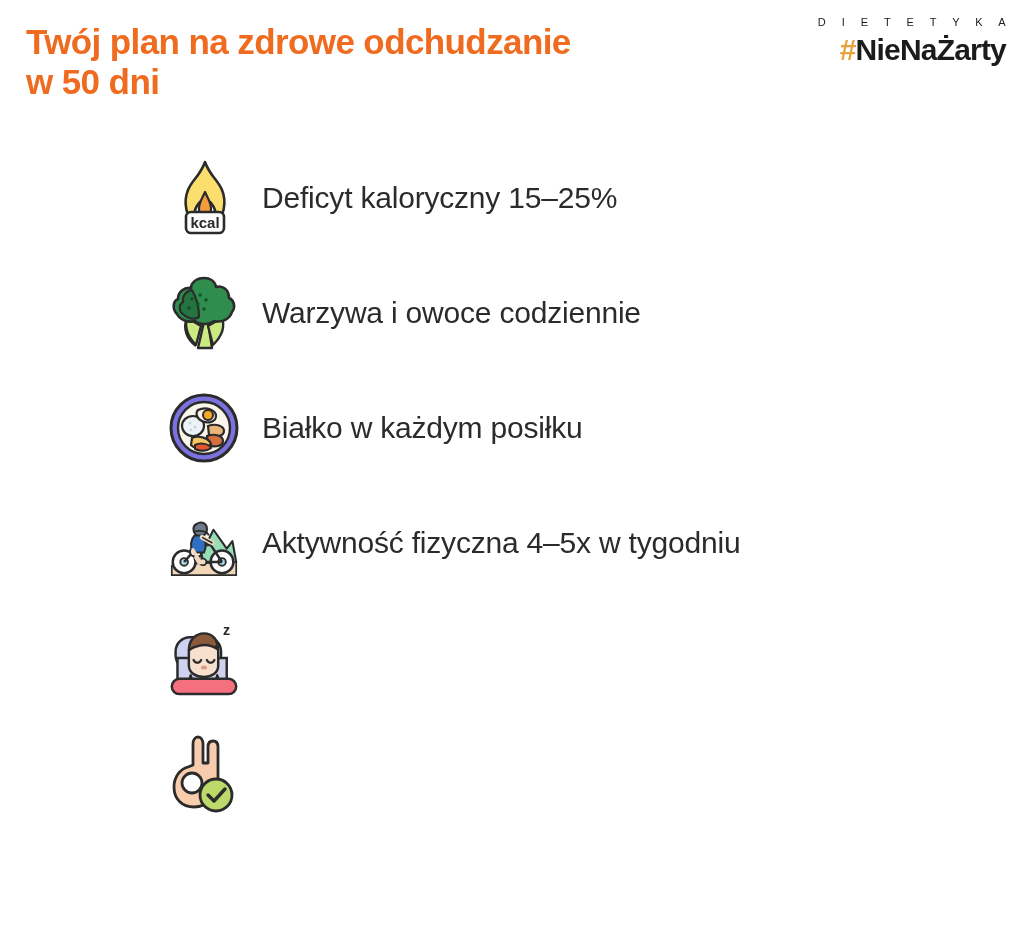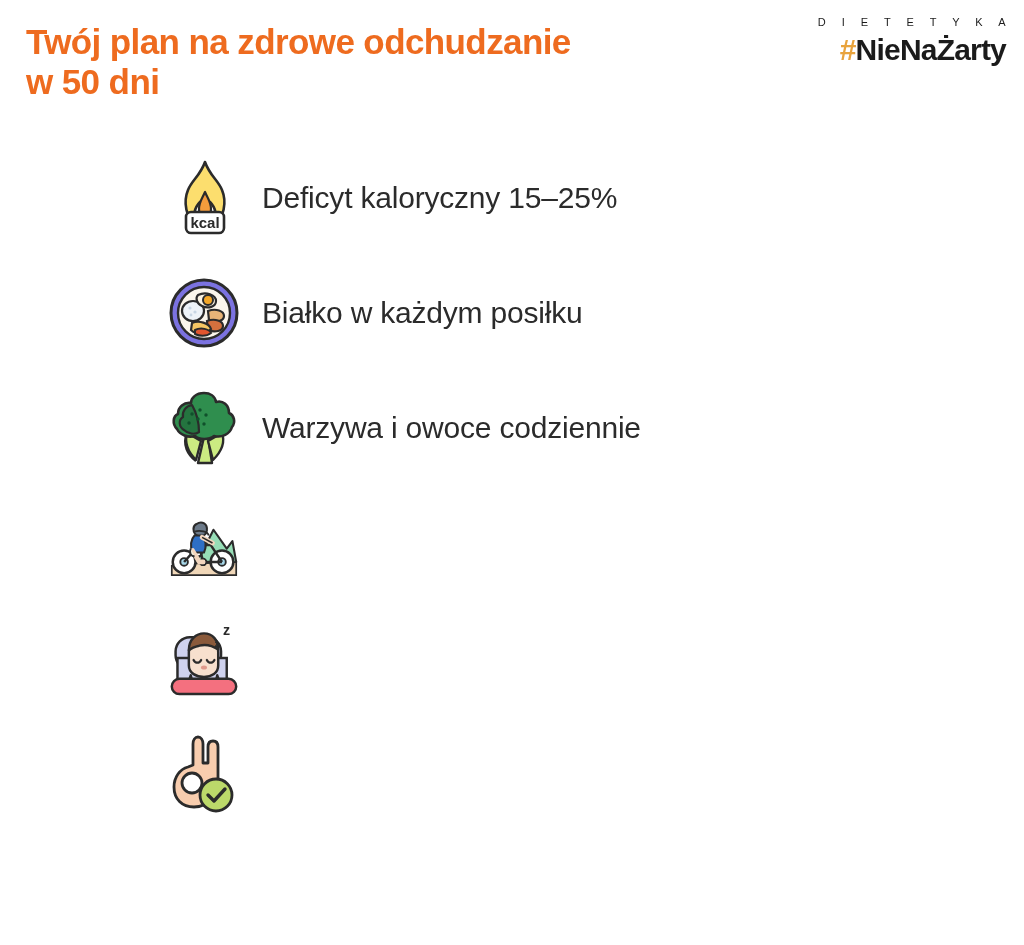--- a/index.html
+++ b/index.html
@@ -99,60 +99,60 @@
   <div class="row">
     <div class="icon-box">
       <svg width="70" height="80" viewBox="0 0 70 80">
         <path d="M35 4 C30 18 22 22 18 32 C13 44 16 60 26 68 C22 56 26 48 30 44 C30 52 34 56 35 56 C36 56 40 52 40 44 C44 48 48 56 44 68 C54 60 57 44 52 32 C48 22 40 18 35 4 Z" fill="#FCDE6E" stroke="#2b2b2b" stroke-width="2.6" stroke-linejoin="round"></path>
         <path d="M35 34 C32 41 29 44 29 51 C29 58 32 62 35 63 C38 62 41 58 41 51 C41 44 38 41 35 34 Z" fill="#F49C3C" stroke="#2b2b2b" stroke-width="2.2" stroke-linejoin="round"></path>
         <rect x="16" y="54" width="38" height="21" rx="5" fill="#ffffff" stroke="#2b2b2b" stroke-width="2.6"></rect>
         <text x="35" y="70" text-anchor="middle" font-family="'Liberation Sans',sans-serif" font-size="15" font-weight="bold" fill="#2b2b2b">kcal</text>
       </svg>
     </div>
     <div class="row-label">Deficyt kaloryczny 15–25%</div>
+  </div>
+
+  <div class="row">
+    <div class="icon-box">
+      <svg width="72" height="78" viewBox="0 0 72 78">
+        <path d="M36 48 L30 74 L44 74 L40 48 Z" fill="#CBEB82" stroke="#2b2b2b" stroke-width="2.4" stroke-linejoin="round"></path>
+        <path d="M19 44 C14 56 20 66 28 72" fill="none" stroke="#2b2b2b" stroke-width="2.4"></path>
+        <path d="M19 44 C16 55 21 64 28 71 L33 52 Z" fill="#CBEB82" stroke="#2b2b2b" stroke-width="2.4" stroke-linejoin="round"></path>
+        <path d="M54 44 C58 55 52 64 45 71 L40 52 Z" fill="#CBEB82" stroke="#2b2b2b" stroke-width="2.4" stroke-linejoin="round"></path>
+        <path d="M36 4 C28 4 23 9 23 14 C16 13 10 18 10 25 C5 27 4 35 9 40 C12 46 20 49 27 47 C31 51 41 51 46 47 C54 49 62 45 64 38 C68 33 66 26 61 24 C61 16 55 11 48 13 C47 7 42 4 36 4 Z" fill="#2F8E4E" stroke="#2b2b2b" stroke-width="2.6" stroke-linejoin="round"></path>
+        <path d="M24 16 C18 17 14 22 15 28 C10 31 11 38 16 41 C20 45 27 46 31 43 C31 33 28 23 24 16 Z" fill="#24743F" stroke="#2b2b2b" stroke-width="2.2" stroke-linejoin="round"></path>
+        <circle cx="24" cy="25" r="1.7" fill="#10502b"></circle>
+          <circle cx="32" cy="21" r="1.7" fill="#10502b"></circle>
+        <circle cx="30" cy="30" r="1.7" fill="#10502b"></circle>
+          <circle cx="38" cy="26" r="1.7" fill="#10502b"></circle>
+        <circle cx="21" cy="34" r="1.7" fill="#10502b"></circle>
+          <circle cx="36" cy="35" r="1.7" fill="#10502b"></circle>
+      </svg>
+    </div>
+    <div class="row-label">Warzywa i owoce codziennie</div>
   </div>
 
   <div class="row">
     <div class="icon-box">
       <svg width="72" height="72" viewBox="0 0 72 72">
         <circle cx="36" cy="36" r="33" fill="#7B72E0" stroke="#2b2b2b" stroke-width="3"></circle>
         <circle cx="36" cy="36" r="26" fill="#FBF6EC" stroke="#2b2b2b" stroke-width="2.4"></circle>
         <ellipse cx="25" cy="34" rx="11" ry="10" fill="#EEF3F8" stroke="#2b2b2b" stroke-width="2.2"></ellipse>
         <circle cx="22" cy="31" r="1.6" fill="#C8D6E4"></circle>
           <circle cx="27" cy="35" r="1.6" fill="#C8D6E4"></circle>
         <circle cx="23" cy="38" r="1.4" fill="#C8D6E4"></circle>
         <path d="M30 18 C38 14 48 18 48 24 C48 30 40 32 34 29 C29 27 27 21 30 18 Z" fill="#FBF3E2" stroke="#2b2b2b" stroke-width="2.2"></path>
         <circle cx="40" cy="23" r="5" fill="#F4A829" stroke="#2b2b2b" stroke-width="2"></circle>
         <path d="M40 34 C48 31 56 34 56 39 C56 44 48 46 41 43 Z" fill="#E8B477" stroke="#2b2b2b" stroke-width="2.2"></path>
         <path d="M39 44 C47 41 55 44 55 49 C55 54 47 56 40 53 Z" fill="#D4703E" stroke="#2b2b2b" stroke-width="2.2"></path>
         <path d="M24 46 C31 43 41 46 43 52 C38 58 28 58 23 53 Z" fill="#F6C763" stroke="#2b2b2b" stroke-width="2.2"></path>
         <path d="M27 53 C33 50 41 52 43 56 C38 60 31 59 27 57 Z" fill="#E2562F" stroke="#2b2b2b" stroke-width="2"></path>
       </svg>
     </div>
     <div class="row-label">Białko w każdym posiłku</div>
-  </div>
-
-  <div class="row">
-    <div class="icon-box">
-      <svg width="72" height="78" viewBox="0 0 72 78">
-        <path d="M36 48 L30 74 L44 74 L40 48 Z" fill="#CBEB82" stroke="#2b2b2b" stroke-width="2.4" stroke-linejoin="round"></path>
-        <path d="M19 44 C14 56 20 66 28 72" fill="none" stroke="#2b2b2b" stroke-width="2.4"></path>
-        <path d="M19 44 C16 55 21 64 28 71 L33 52 Z" fill="#CBEB82" stroke="#2b2b2b" stroke-width="2.4" stroke-linejoin="round"></path>
-        <path d="M54 44 C58 55 52 64 45 71 L40 52 Z" fill="#CBEB82" stroke="#2b2b2b" stroke-width="2.4" stroke-linejoin="round"></path>
-        <path d="M36 4 C28 4 23 9 23 14 C16 13 10 18 10 25 C5 27 4 35 9 40 C12 46 20 49 27 47 C31 51 41 51 46 47 C54 49 62 45 64 38 C68 33 66 26 61 24 C61 16 55 11 48 13 C47 7 42 4 36 4 Z" fill="#2F8E4E" stroke="#2b2b2b" stroke-width="2.6" stroke-linejoin="round"></path>
-        <path d="M24 16 C18 17 14 22 15 28 C10 31 11 38 16 41 C20 45 27 46 31 43 C31 33 28 23 24 16 Z" fill="#24743F" stroke="#2b2b2b" stroke-width="2.2" stroke-linejoin="round"></path>
-        <circle cx="24" cy="25" r="1.7" fill="#10502b"></circle>
-          <circle cx="32" cy="21" r="1.7" fill="#10502b"></circle>
-        <circle cx="30" cy="30" r="1.7" fill="#10502b"></circle>
-          <circle cx="38" cy="26" r="1.7" fill="#10502b"></circle>
-        <circle cx="21" cy="34" r="1.7" fill="#10502b"></circle>
-          <circle cx="36" cy="35" r="1.7" fill="#10502b"></circle>
-      </svg>
-    </div>
-    <div class="row-label">Warzywa i owoce codziennie</div>
   </div>
 
   <div class="row">
     <div class="icon-box">
       <svg width="76" height="76" viewBox="0 0 76 76">
         <path d="M4 62 C18 60 28 52 40 50 C52 48 62 56 72 58 L72 72 L4 72 Z" fill="#F0D7B8" stroke="#2b2b2b" stroke-width="1.8"></path>
         <path d="M34 52 L48 24 L62 44 L68 36 L72 58 L6 60 C16 58 26 56 34 52 Z" fill="#97DEB7" stroke="#2b2b2b" stroke-width="2.2" stroke-linejoin="round"></path>
         <circle cx="17" cy="58" r="12" fill="#ffffff" stroke="#2b2b2b" stroke-width="2.6"></circle>
         <circle cx="17" cy="58" r="4" fill="#A7D7E8" stroke="#2b2b2b" stroke-width="2"></circle>
         <circle cx="57" cy="58" r="12" fill="#ffffff" stroke="#2b2b2b" stroke-width="2.6"></circle>
@@ -161,20 +161,21 @@
         <circle cx="37" cy="58" r="3.4" fill="#ffffff" stroke="#2b2b2b" stroke-width="2"></circle>
         <path d="M30 18 C36 14 42 18 41 25 C40 31 33 33 29 29 C26 26 26 20 30 18 Z" fill="#6C7A89" stroke="#2b2b2b" stroke-width="2.2"></path>
         <path d="M28 26 C34 24 42 26 43 30" fill="none" stroke="#2b2b2b" stroke-width="2"></path>
         <path d="M28 30 C24 34 23 42 26 48 L38 48 C41 42 40 34 36 30 Z" fill="#2E6FC4" stroke="#2b2b2b" stroke-width="2.2" stroke-linejoin="round"></path>
         <path d="M36 32 L47 38" fill="none" stroke="#F2D6BE" stroke-width="5" stroke-linecap="round"></path>
         <path d="M36 32 L47 38" fill="none" stroke="#2b2b2b" stroke-width="1.6"></path>
         <path d="M26 46 L33 58 L37 58" fill="none" stroke="#F2D6BE" stroke-width="5" stroke-linecap="round"></path>
         <path d="M24 44 C22 48 24 52 28 52" fill="#F4F7E8" stroke="#2b2b2b" stroke-width="2"></path>
       </svg>
     </div>
+    <div class="row-label">Aktywność fizyczna 4–5x w tygodniu</div>
   </div>
 
 
   <div class="row">
     <div class="icon-box">
       <svg width="76" height="80" viewBox="0 0 76 80">
         <rect x="8" y="18" width="48" height="34" rx="15" fill="#CFD2EE" stroke="#2b2b2b" stroke-width="2.6"></rect>
         <rect x="10" y="40" width="52" height="26" fill="#CFD2EE" stroke="#2b2b2b" stroke-width="2.6"></rect>
         <path d="M22 34 C22 22 30 16 38 16 C46 16 53 22 53 34 L53 48 C53 56 46 60 38 60 C30 60 22 56 22 48 Z" fill="#F7E0CE" stroke="#2b2b2b" stroke-width="2.6"></path>
         <path d="M22 32 C22 20 30 14 38 14 C47 14 53 21 53 31 C47 27 40 25 33 27 C28 28 24 30 22 32 Z" fill="#8A5A3B" stroke="#2b2b2b" stroke-width="2.6" stroke-linejoin="round"></path>

